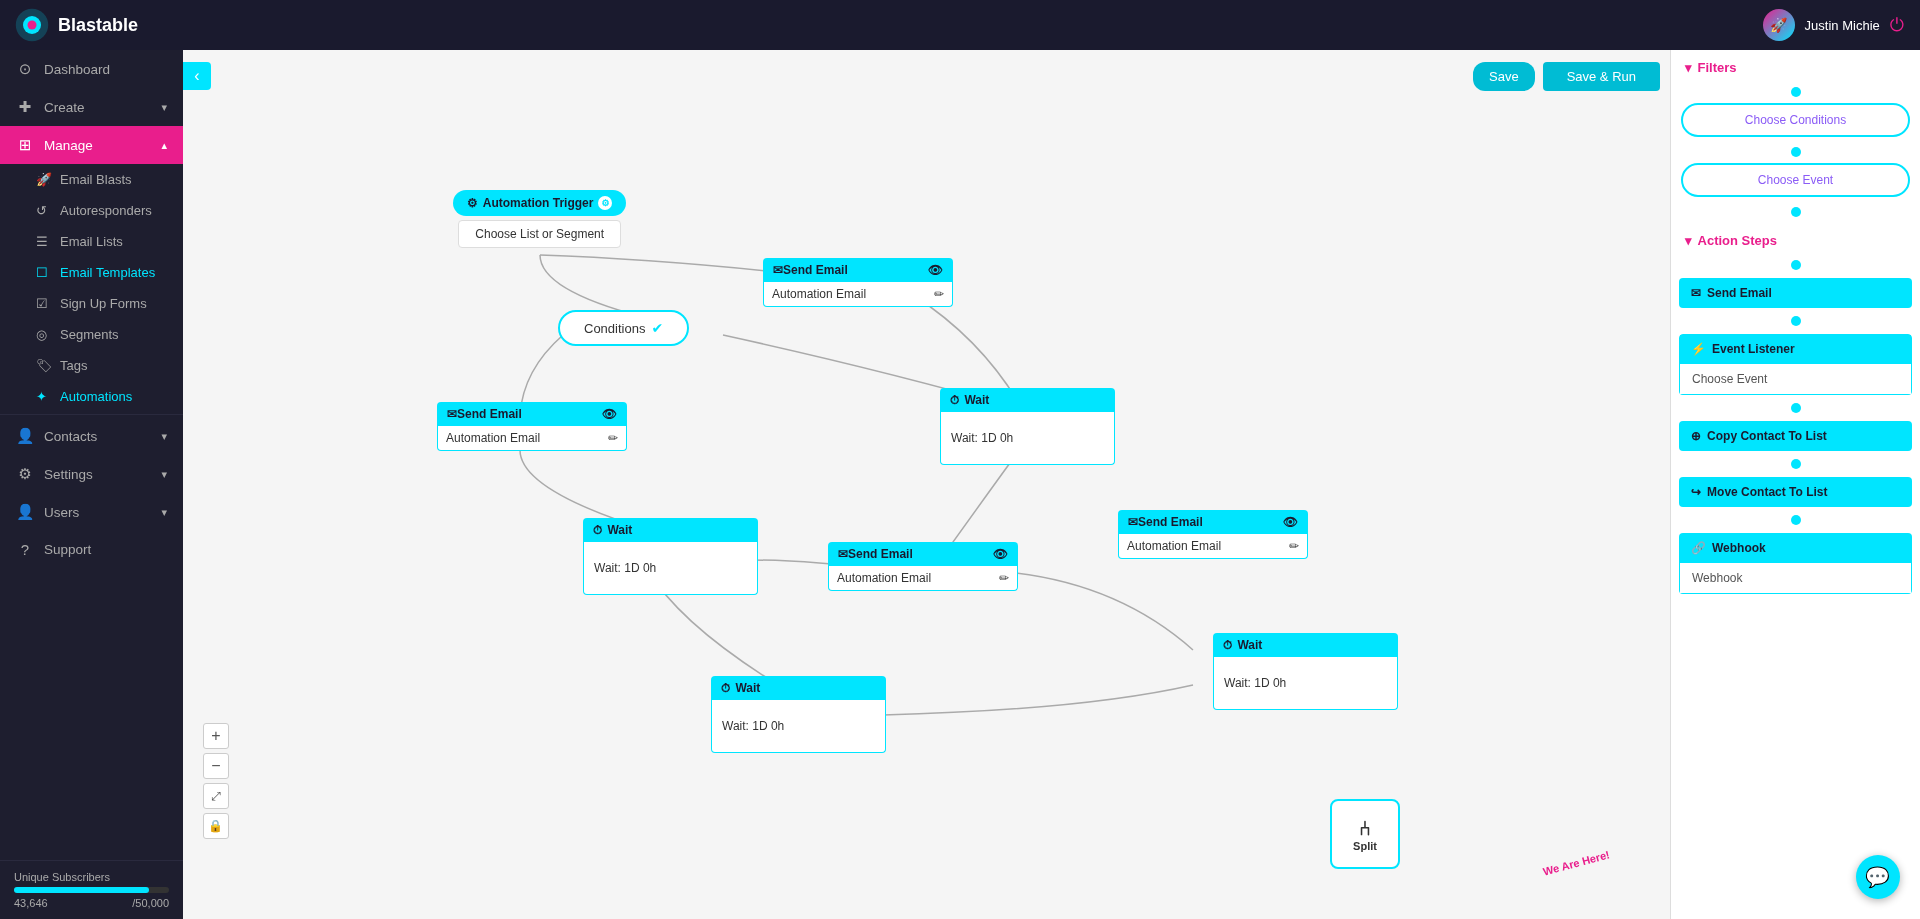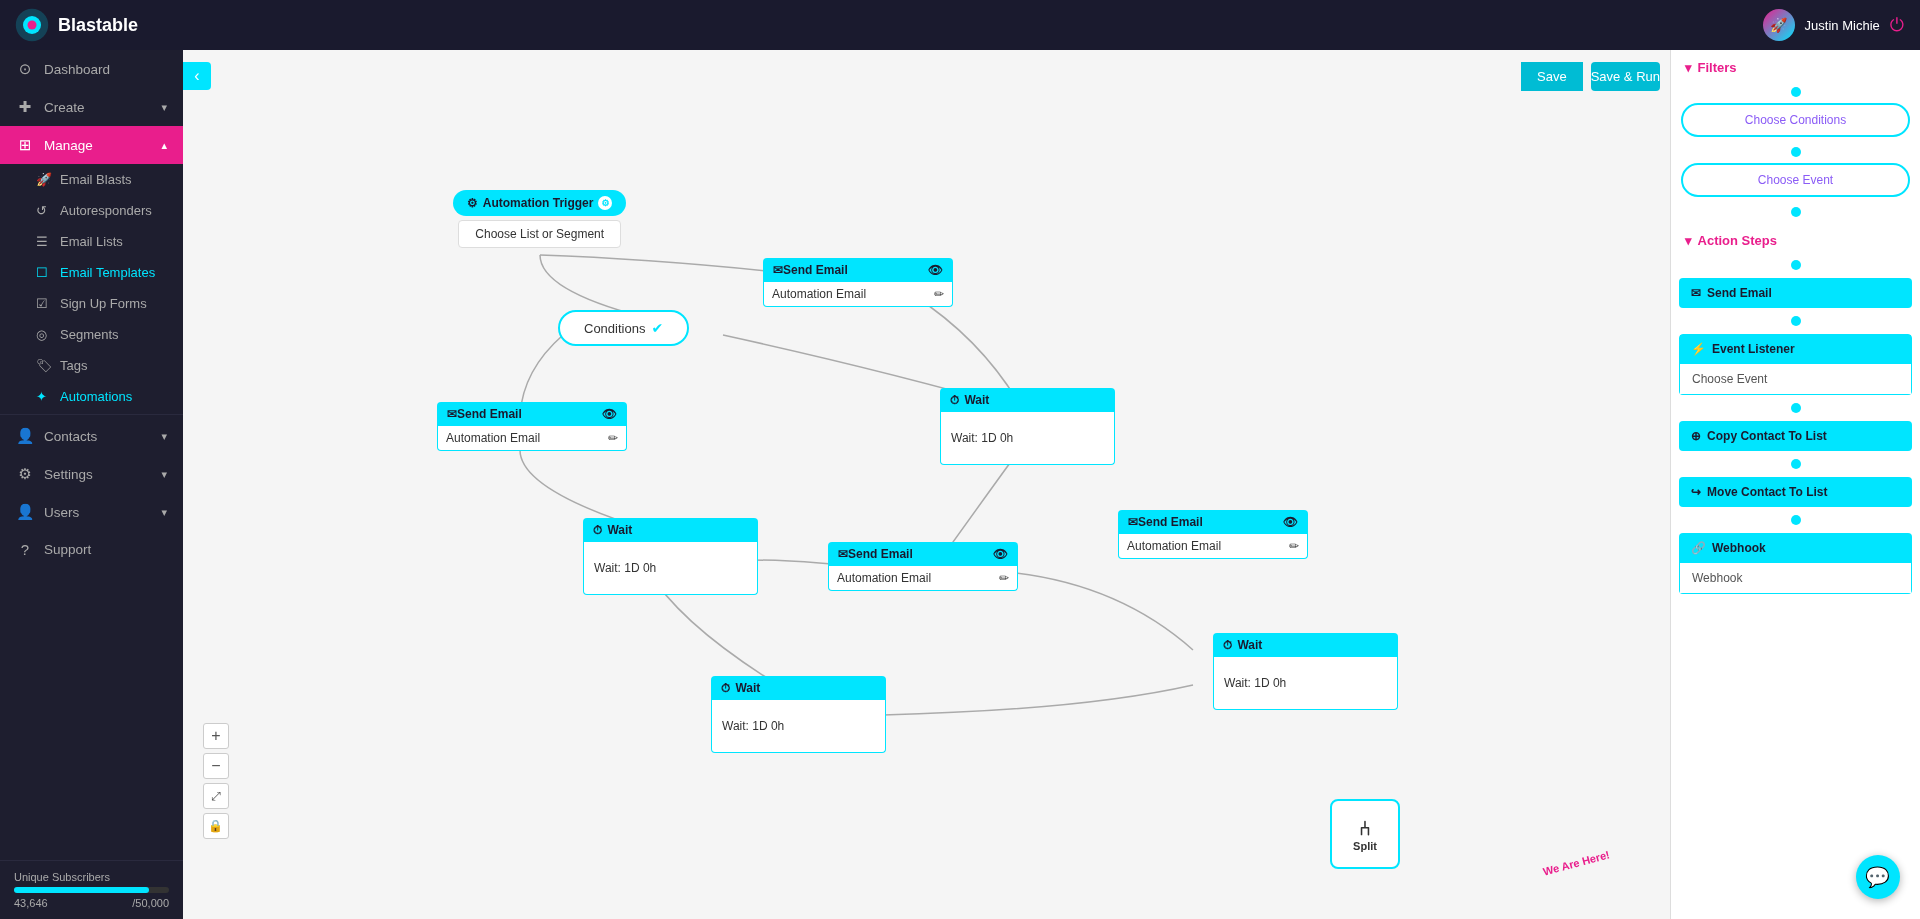--- a/index.html
+++ b/index.html
@@ -133,30 +133,30 @@
       position: absolute;
       top: 12px; right: 10px;
       display: flex; gap: 8px;
       z-index: 5;
     }
     .btn-save {
       background: #00bcd4;
       color: #fff;
       border: none;
       padding: 7px 16px;
-      border-radius: 0;
+      border-radius: 12px;
       cursor: pointer;
       font-size: 13px;
       display: flex; align-items: center; gap: 5px;
     }
     .btn-save-run {
       background: #00bcd4;
       color: #fff;
       border: none;
-      padding: 7px 0;
+      padding: 7px 24px;
       border-radius: 4px;
       cursor: pointer;
       font-size: 13px;
       display: flex; align-items: center; gap: 5px;
     }
 
     
     .zoom-controls {
       position: absolute;
       bottom: 80px; left: 20px;

